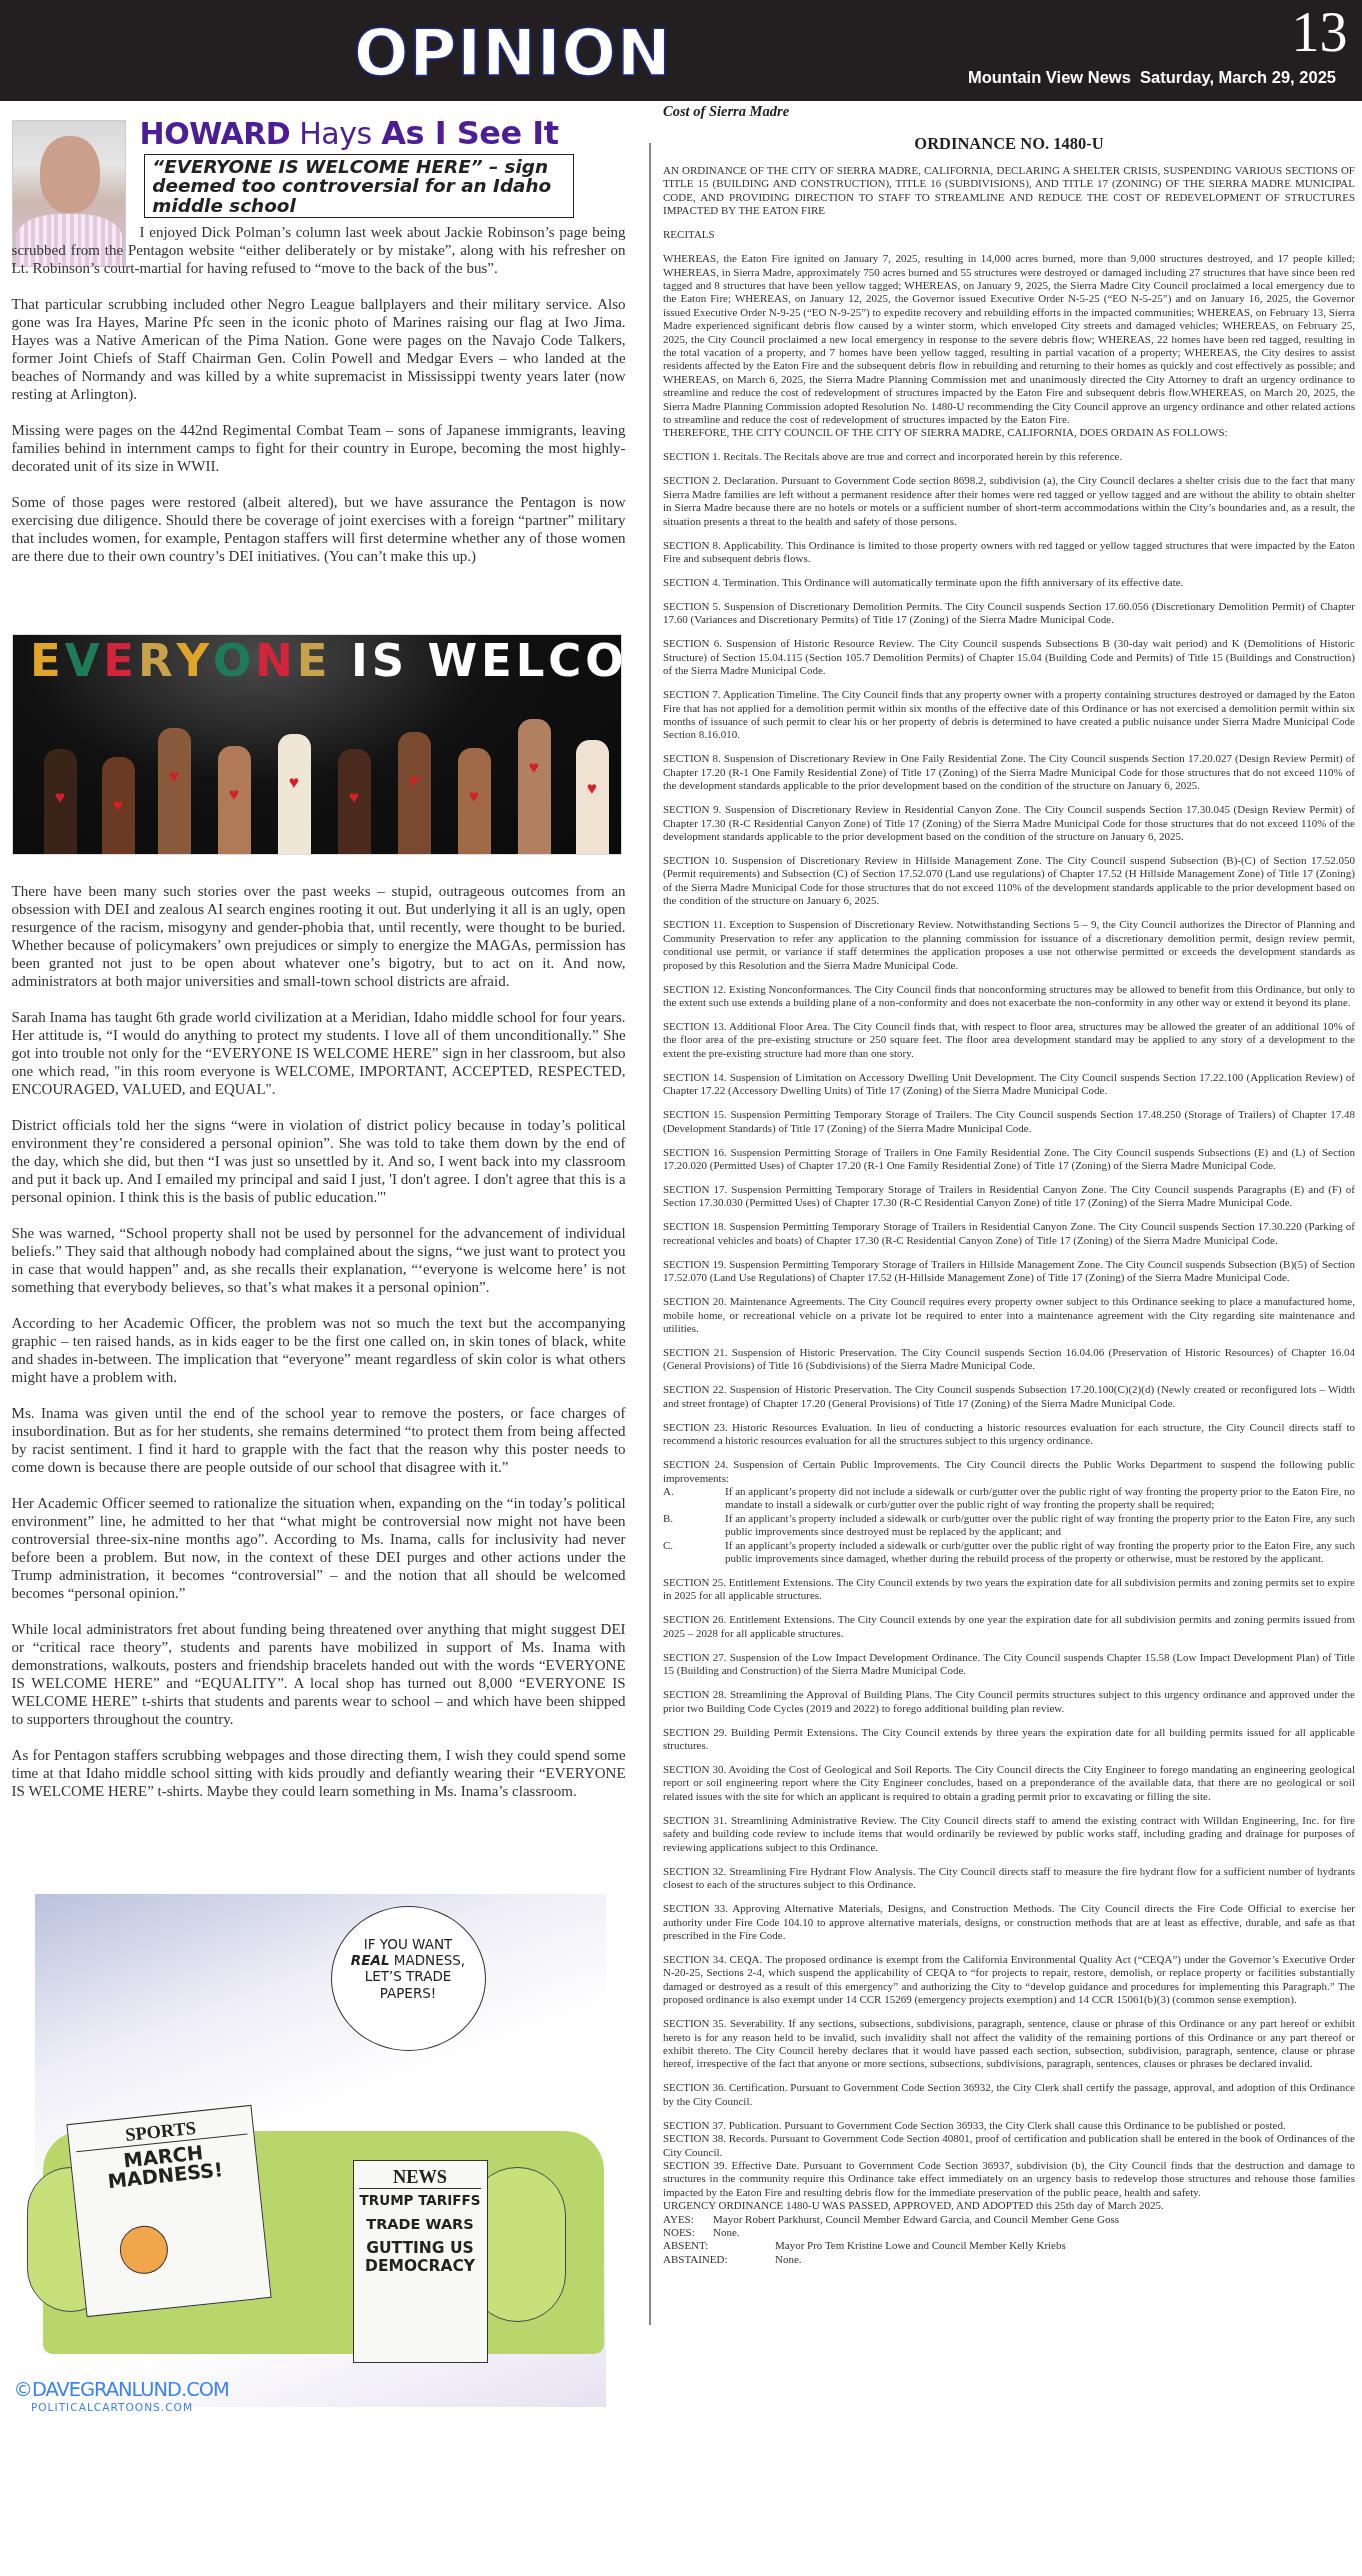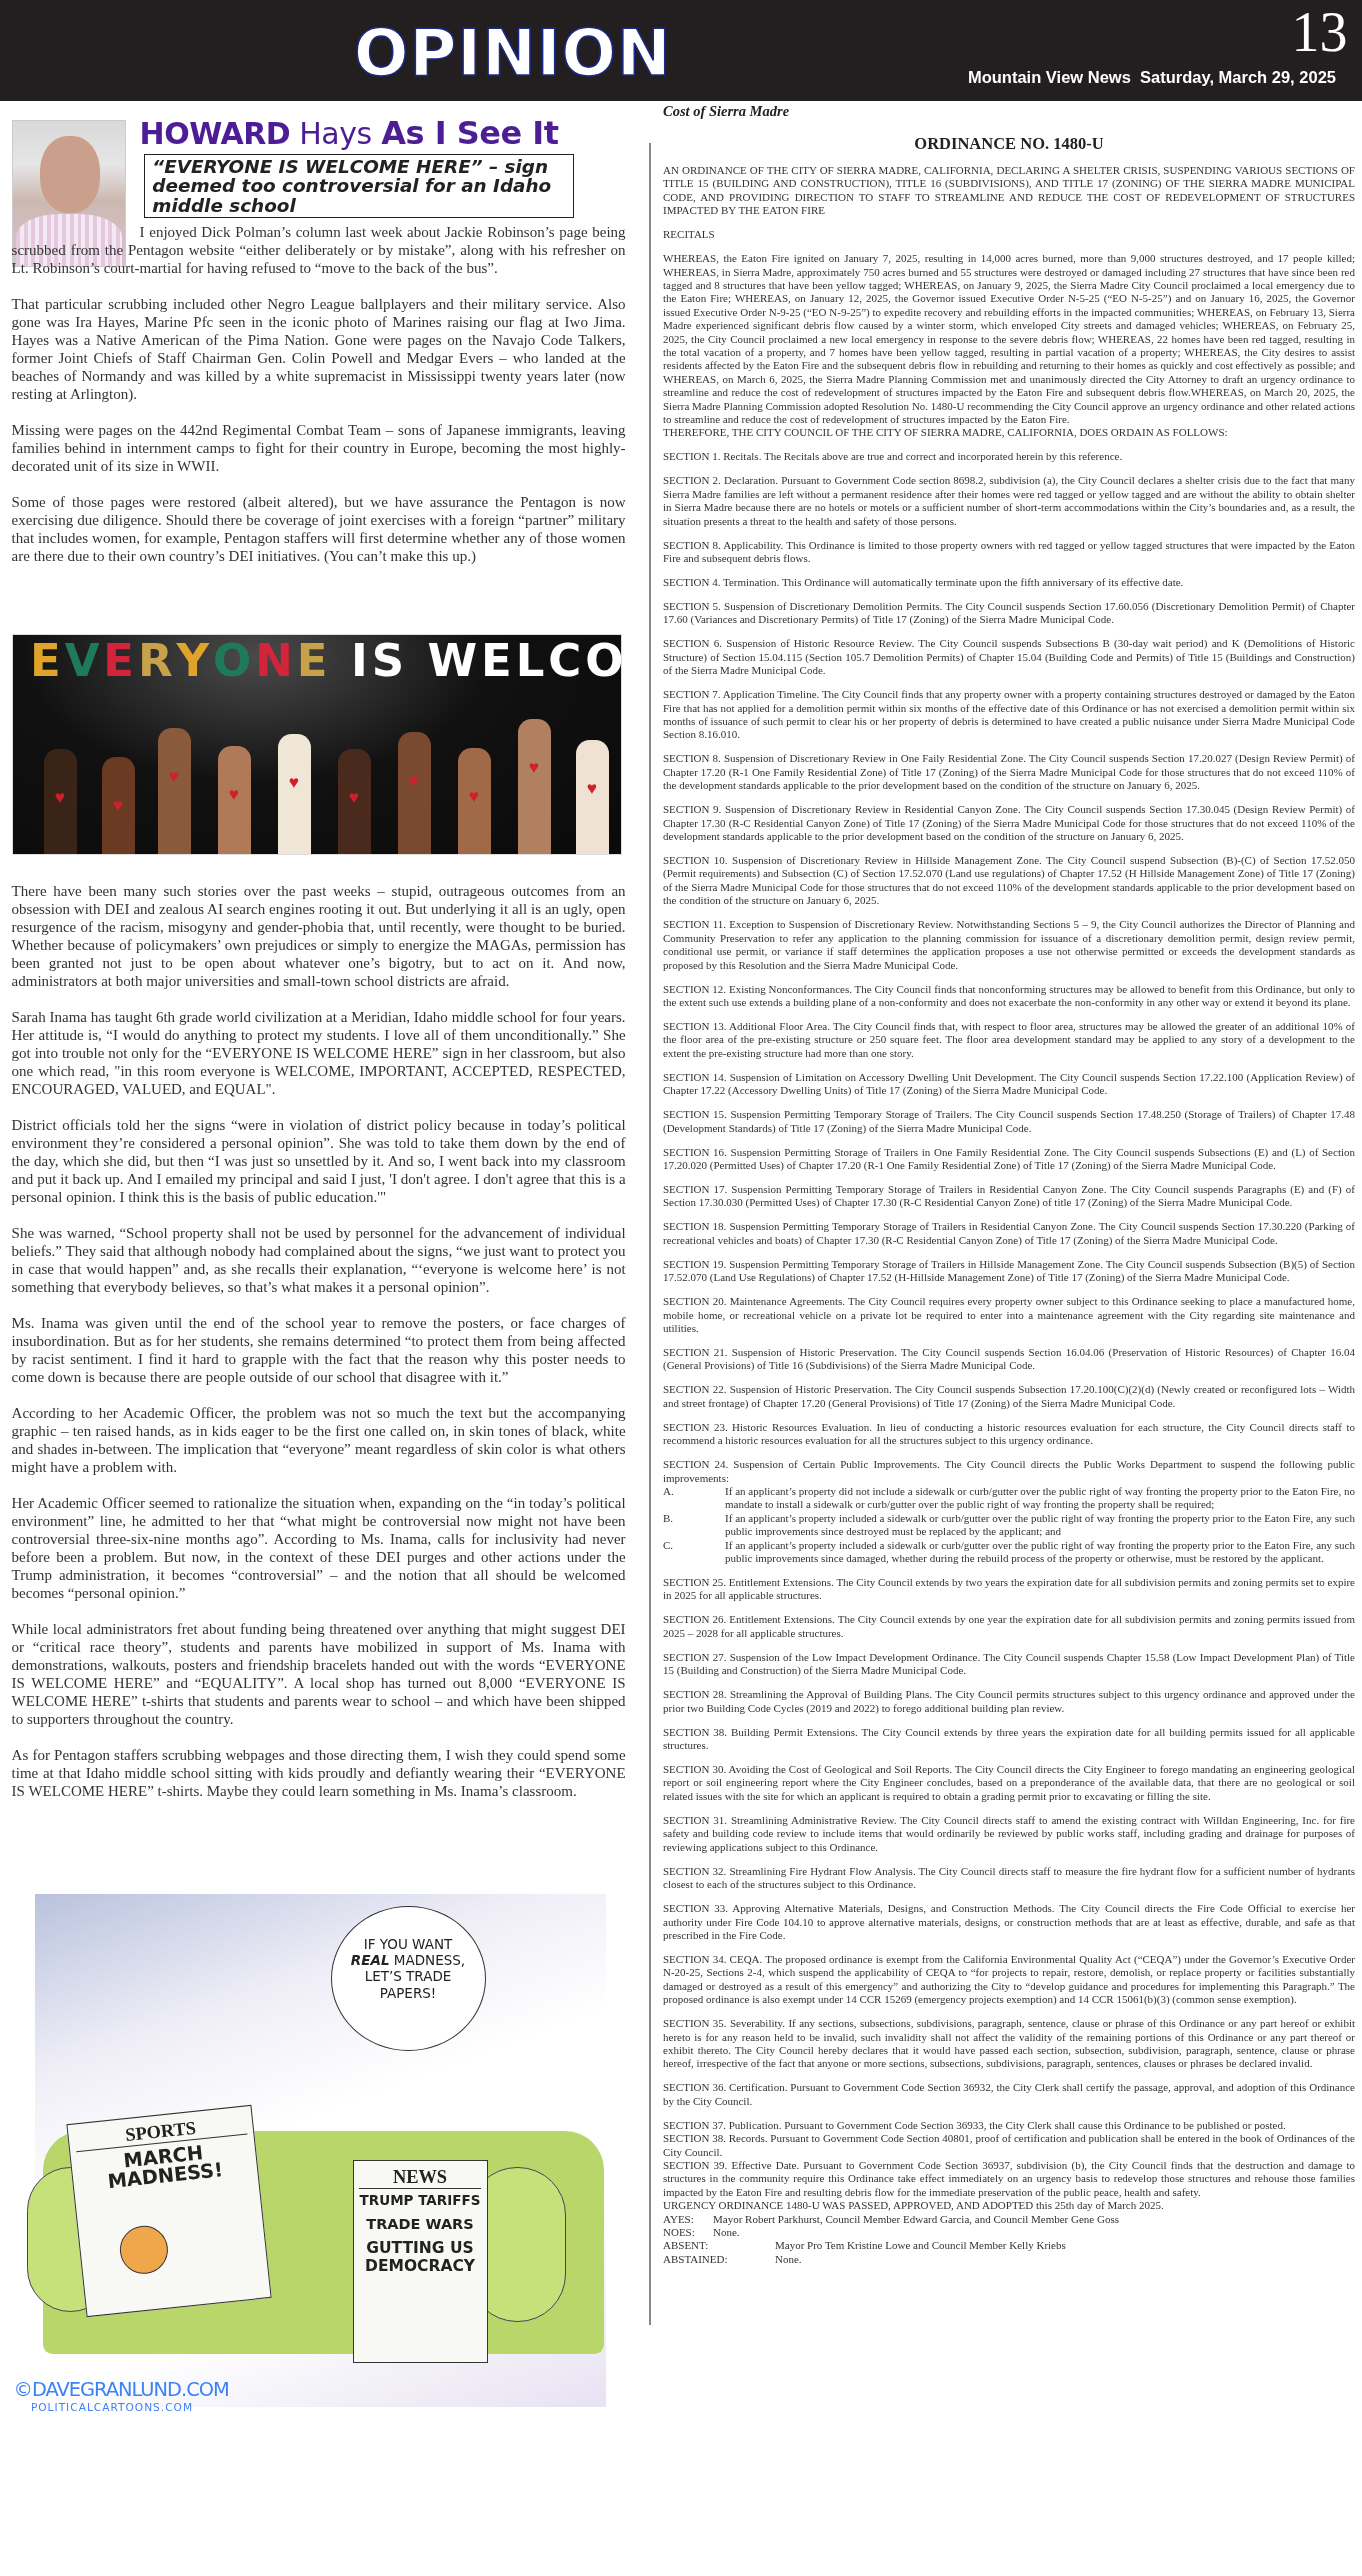--- a/index.html
+++ b/index.html
@@ -131,22 +131,22 @@
       <div class="hand" style="left:563px;height:114px;background:#efe2d2">
           <div class="heart">♥</div>
         </div>
     </div>
 
     <div style="position:absolute;left:0;top:772px;width:614px;">
       <p> There have been many such stories over the past weeks – stupid, outrageous outcomes from an obsession with DEI and zealous AI search engines rooting it out.  But underlying it all is an ugly, open resurgence of the racism, misogyny and gender-phobia that, until recently, were thought to be buried.  Whether because of policymakers’ own prejudices or simply to energize the MAGAs, permission has been granted not just to be open about whatever one’s bigotry, but to act on it.  And now, administrators at both major universities and small-town school districts are afraid.</p>
       <p>Sarah Inama has taught 6th grade world civilization at a Meridian, Idaho middle school for four years.  Her attitude is, “I would do anything to protect my students.  I love all of them unconditionally.”  She got into trouble not only for the “EVERYONE IS WELCOME HERE” sign in her classroom, but also one which read, "in this room everyone is WELCOME, IMPORTANT, ACCEPTED, RESPECTED, ENCOURAGED, VALUED, and EQUAL".</p>
       <p>District officials told her the signs “were in violation of district policy because in today’s political environment they’re considered a personal opinion”.  She was told to take them down by the end of the day, which she did, but then “I was just so unsettled by it.  And so, I went back into my classroom and put it back up. And I emailed my principal and said I just, 'I don't agree. I don't agree that this is a personal opinion.  I think this is the basis of public education.'"</p>
       <p>She was warned, “School property shall not be used by personnel for the advancement of individual beliefs.”  They said that although nobody had complained about the signs, “we just want to protect you in case that would happen” and, as she recalls their explanation, “‘everyone is welcome here’ is not something that everybody believes, so that’s what makes it a personal opinion”.</p>
+      <p>According to her Academic Officer, the problem was not so much the text but the accompanying graphic – ten raised hands, as in kids eager to be the first one called on, in skin tones of black, white and shades in-between.  The implication that “everyone” meant regardless of skin color is what others might have a problem with.</p>
       <p>Ms. Inama was given until the end of the school year to remove the posters, or face charges of insubordination.  But as for her students, she remains determined “to protect them from being affected by racist sentiment.  I find it hard to grapple with the fact that the reason why this poster needs to come down is because there are people outside of our school that disagree with it.”</p>
-      <p>According to her Academic Officer, the problem was not so much the text but the accompanying graphic – ten raised hands, as in kids eager to be the first one called on, in skin tones of black, white and shades in-between.  The implication that “everyone” meant regardless of skin color is what others might have a problem with.</p>
       <p>Her Academic Officer seemed to rationalize the situation when, expanding on the “in today’s political environment” line, he admitted to her that “what might be controversial now might not have been controversial three-six-nine months ago”.  According to Ms. Inama, calls for inclusivity had never before been a problem.  But now, in the context of these DEI purges and other actions under the Trump administration, it becomes “controversial” – and the notion that all should be welcomed becomes “personal opinion.”</p>
       <p>While local administrators fret about funding being threatened over anything that might suggest DEI or “critical race theory”, students and parents have mobilized in support of Ms. Inama with demonstrations, walkouts, posters and friendship bracelets handed out with the words “EVERYONE IS WELCOME HERE” and “EQUALITY”.  A local shop has turned out 8,000 “EVERYONE IS WELCOME HERE” t-shirts that students and parents wear to school – and which have been shipped to supporters throughout the country.</p>
       <p>As for Pentagon staffers scrubbing webpages and those directing them, I wish they could spend some time at that Idaho middle school sitting with kids proudly and defiantly wearing their “EVERYONE IS WELCOME HERE” t-shirts.  Maybe they could learn something in Ms. Inama’s classroom.</p>
     </div>
   </div>
 </div>
 
 <div class="cartoon">
   <div class="bg"></div>
   <div class="sofa"></div>
@@ -222,21 +222,21 @@
     <div class="item">
         <span class="lbl">C.</span>
         <span class="txt">If an applicant’s property included a sidewalk or curb/gutter over the public right of way fronting the property prior to the Eaton Fire, any such public improvements since damaged, whether during the rebuild process of the property or otherwise, must be restored by the applicant.</span>
       </div>
   </div>
 
   <p class="rc-p">SECTION 25. Entitlement Extensions. The City Council extends by two years the expiration date for all subdivision permits and zoning permits set to expire in 2025 for all applicable structures.</p>
   <p class="rc-p">SECTION 26. Entitlement Extensions. The City Council extends by one year the expiration date for all subdivision permits and zoning permits issued from 2025 – 2028 for all applicable structures.</p>
   <p class="rc-p">SECTION 27.  Suspension of the Low Impact Development Ordinance. The City Council suspends Chapter 15.58 (Low Impact Development Plan) of Title 15 (Building and Construction) of the Sierra Madre Municipal Code.</p>
   <p class="rc-p">SECTION 28.  Streamlining the Approval of Building Plans. The City Council permits structures subject to this urgency ordinance and approved under the prior two Building Code Cycles (2019 and 2022) to forego additional building plan review.</p>
-  <p class="rc-p">SECTION 38.  Building Permit Extensions. The City Council extends by three years the expiration date for all building permits issued for all applicable structures.</p>
+  <p class="rc-p">SECTION 29.  Building Permit Extensions. The City Council extends by three years the expiration date for all building permits issued for all applicable structures.</p>
   <p class="rc-p">SECTION 30.  Avoiding the Cost of Geological and Soil Reports. The City Council directs the City Engineer to forego mandating an engineering geological report or soil engineering report where the City Engineer concludes, based on a preponderance of the available data, that there are no geological or soil related issues with the site for which an applicant is required to obtain a grading permit prior to excavating or filling the site.</p>
   <p class="rc-p">SECTION 31.  Streamlining Administrative Review. The City Council directs staff to amend the existing contract with Willdan Engineering, Inc. for fire safety and building code review to include items that would ordinarily be reviewed by public works staff, including grading and drainage for purposes of reviewing applications subject to this Ordinance.</p>
   <p class="rc-p">SECTION 32.  Streamlining Fire Hydrant Flow Analysis. The City Council directs staff to measure the fire hydrant flow for a sufficient number of hydrants closest to each of the structures subject to this Ordinance.</p>
   <p class="rc-p">SECTION 33. Approving Alternative Materials, Designs, and Construction Methods. The City Council directs the Fire Code Official to exercise her authority under Fire Code 104.10 to approve alternative materials, designs, or construction methods that are at least as effective, durable, and safe as that prescribed in the Fire Code.</p>
   <p class="rc-p">SECTION 34. CEQA. The proposed ordinance is exempt from the California Environmental Quality Act (“CEQA”) under the Governor’s Executive Order N-20-25, Sections 2-4, which suspend the applicability of CEQA to “for projects to repair, restore, demolish, or replace property or facilities substantially damaged or destroyed as a result of this emergency” and authorizing the City to “develop guidance and procedures for implementing this Paragraph.” The proposed ordinance is also exempt under 14 CCR 15269 (emergency projects exemption) and 14 CCR 15061(b)(3) (common sense exemption).</p>
   <p class="rc-p">SECTION 35.  Severability. If any sections, subsections, subdivisions, paragraph, sentence, clause or phrase of this Ordinance or any part hereof or exhibit hereto is for any reason held to be invalid, such invalidity shall not affect the validity of the remaining portions of this Ordinance or any part thereof or exhibit thereto.  The City Council hereby declares that it would have passed each section, subsection, subdivision, paragraph, sentence, clause or phrase hereof, irrespective of the fact that anyone or more sections, subsections, subdivisions, paragraph, sentences, clauses or phrases be declared invalid.</p>
   <p class="rc-p">SECTION 36.  Certification. Pursuant to Government Code Section 36932, the City Clerk shall certify the passage, approval, and adoption of this Ordinance by the City Council.</p>
 
   <p class="rc-p tight">SECTION 37.  Publication. Pursuant to Government Code Section 36933, the City Clerk shall cause this Ordinance to be published or posted.</p>
   <p class="rc-p tight">SECTION 38.  Records.  Pursuant to Government Code Section 40801, proof of certification and publication shall be entered in the book of Ordinances of the City Council.</p>

